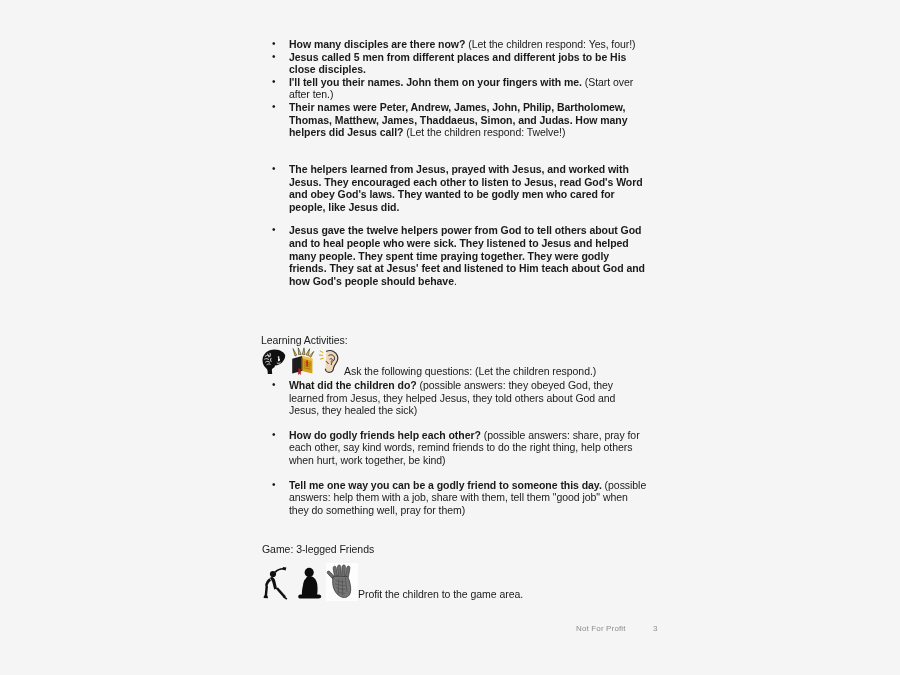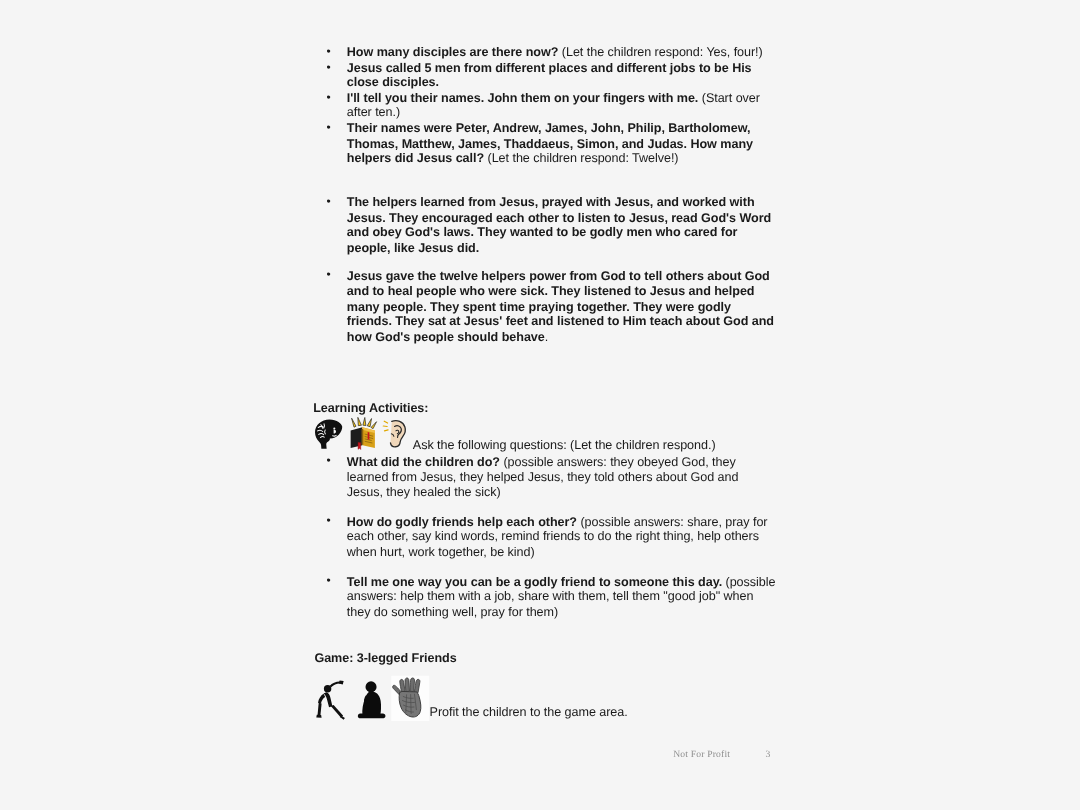--- a/index.html
+++ b/index.html
@@ -66,21 +66,21 @@
     width: 376px;
   }
   #block-story-b .bullet-item {
     margin-bottom: 11px;
   }
 
   
   .section-heading {
     position: absolute;
     font-size: 10.5px;
-    font-weight: bold;
+    font-weight: normal;
     line-height: 13px;
     letter-spacing: -0.05px;
   }
   #heading-learning-activities {
     left: 261px;
     top: 334px;
   }
   #heading-game {
     left: 262px;
     top: 543px;
@@ -131,21 +131,22 @@
     margin-bottom: 12px;
   }
 
   
   .footer {
     position: absolute;
     top: 624px;
     font-size: 8px;
     color: #8e8e8e;
     letter-spacing: 0.15px;
-    font-family: Liberation Serif, serif;
+    font-family: Liberation Sans, sans-serif;
+    margin-left: 15px;
   }
   #footer-label { left: 561px; }
   #footer-page  { left: 638px; }
 </style>
 </head>
 <body>
 
 <div class="page">
 
   <ul class="bullet-list" id="block-story-a">

